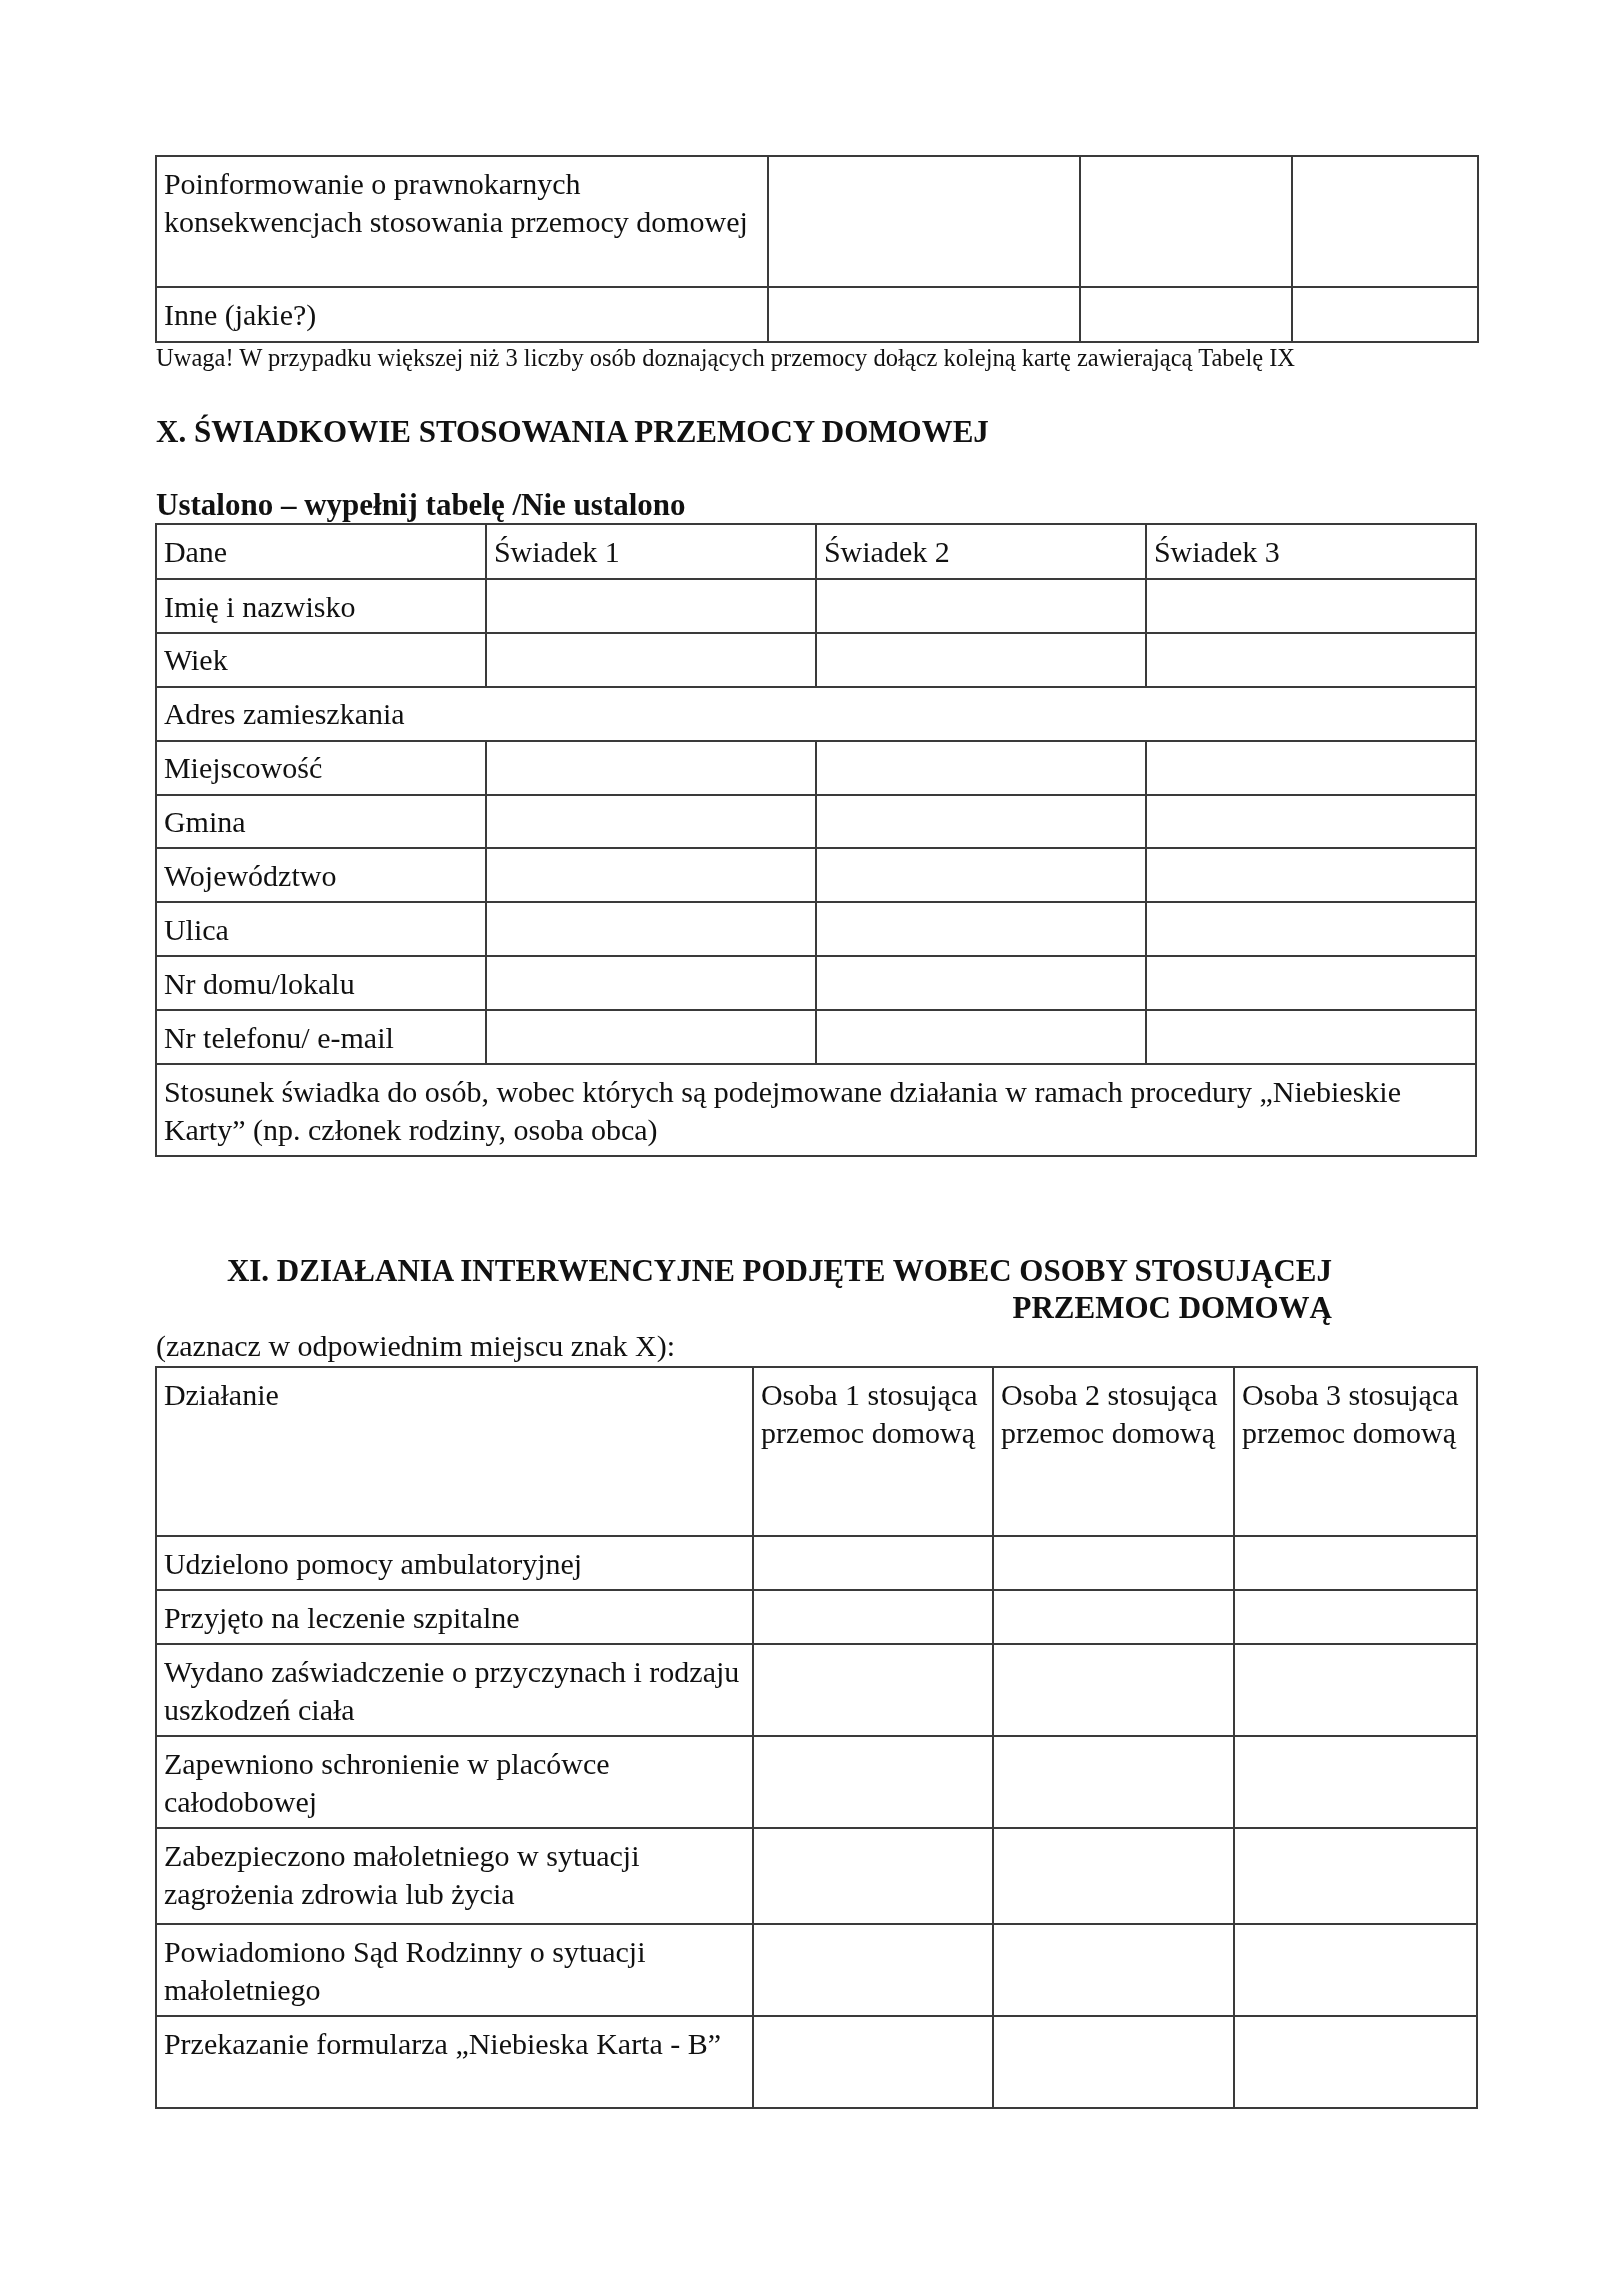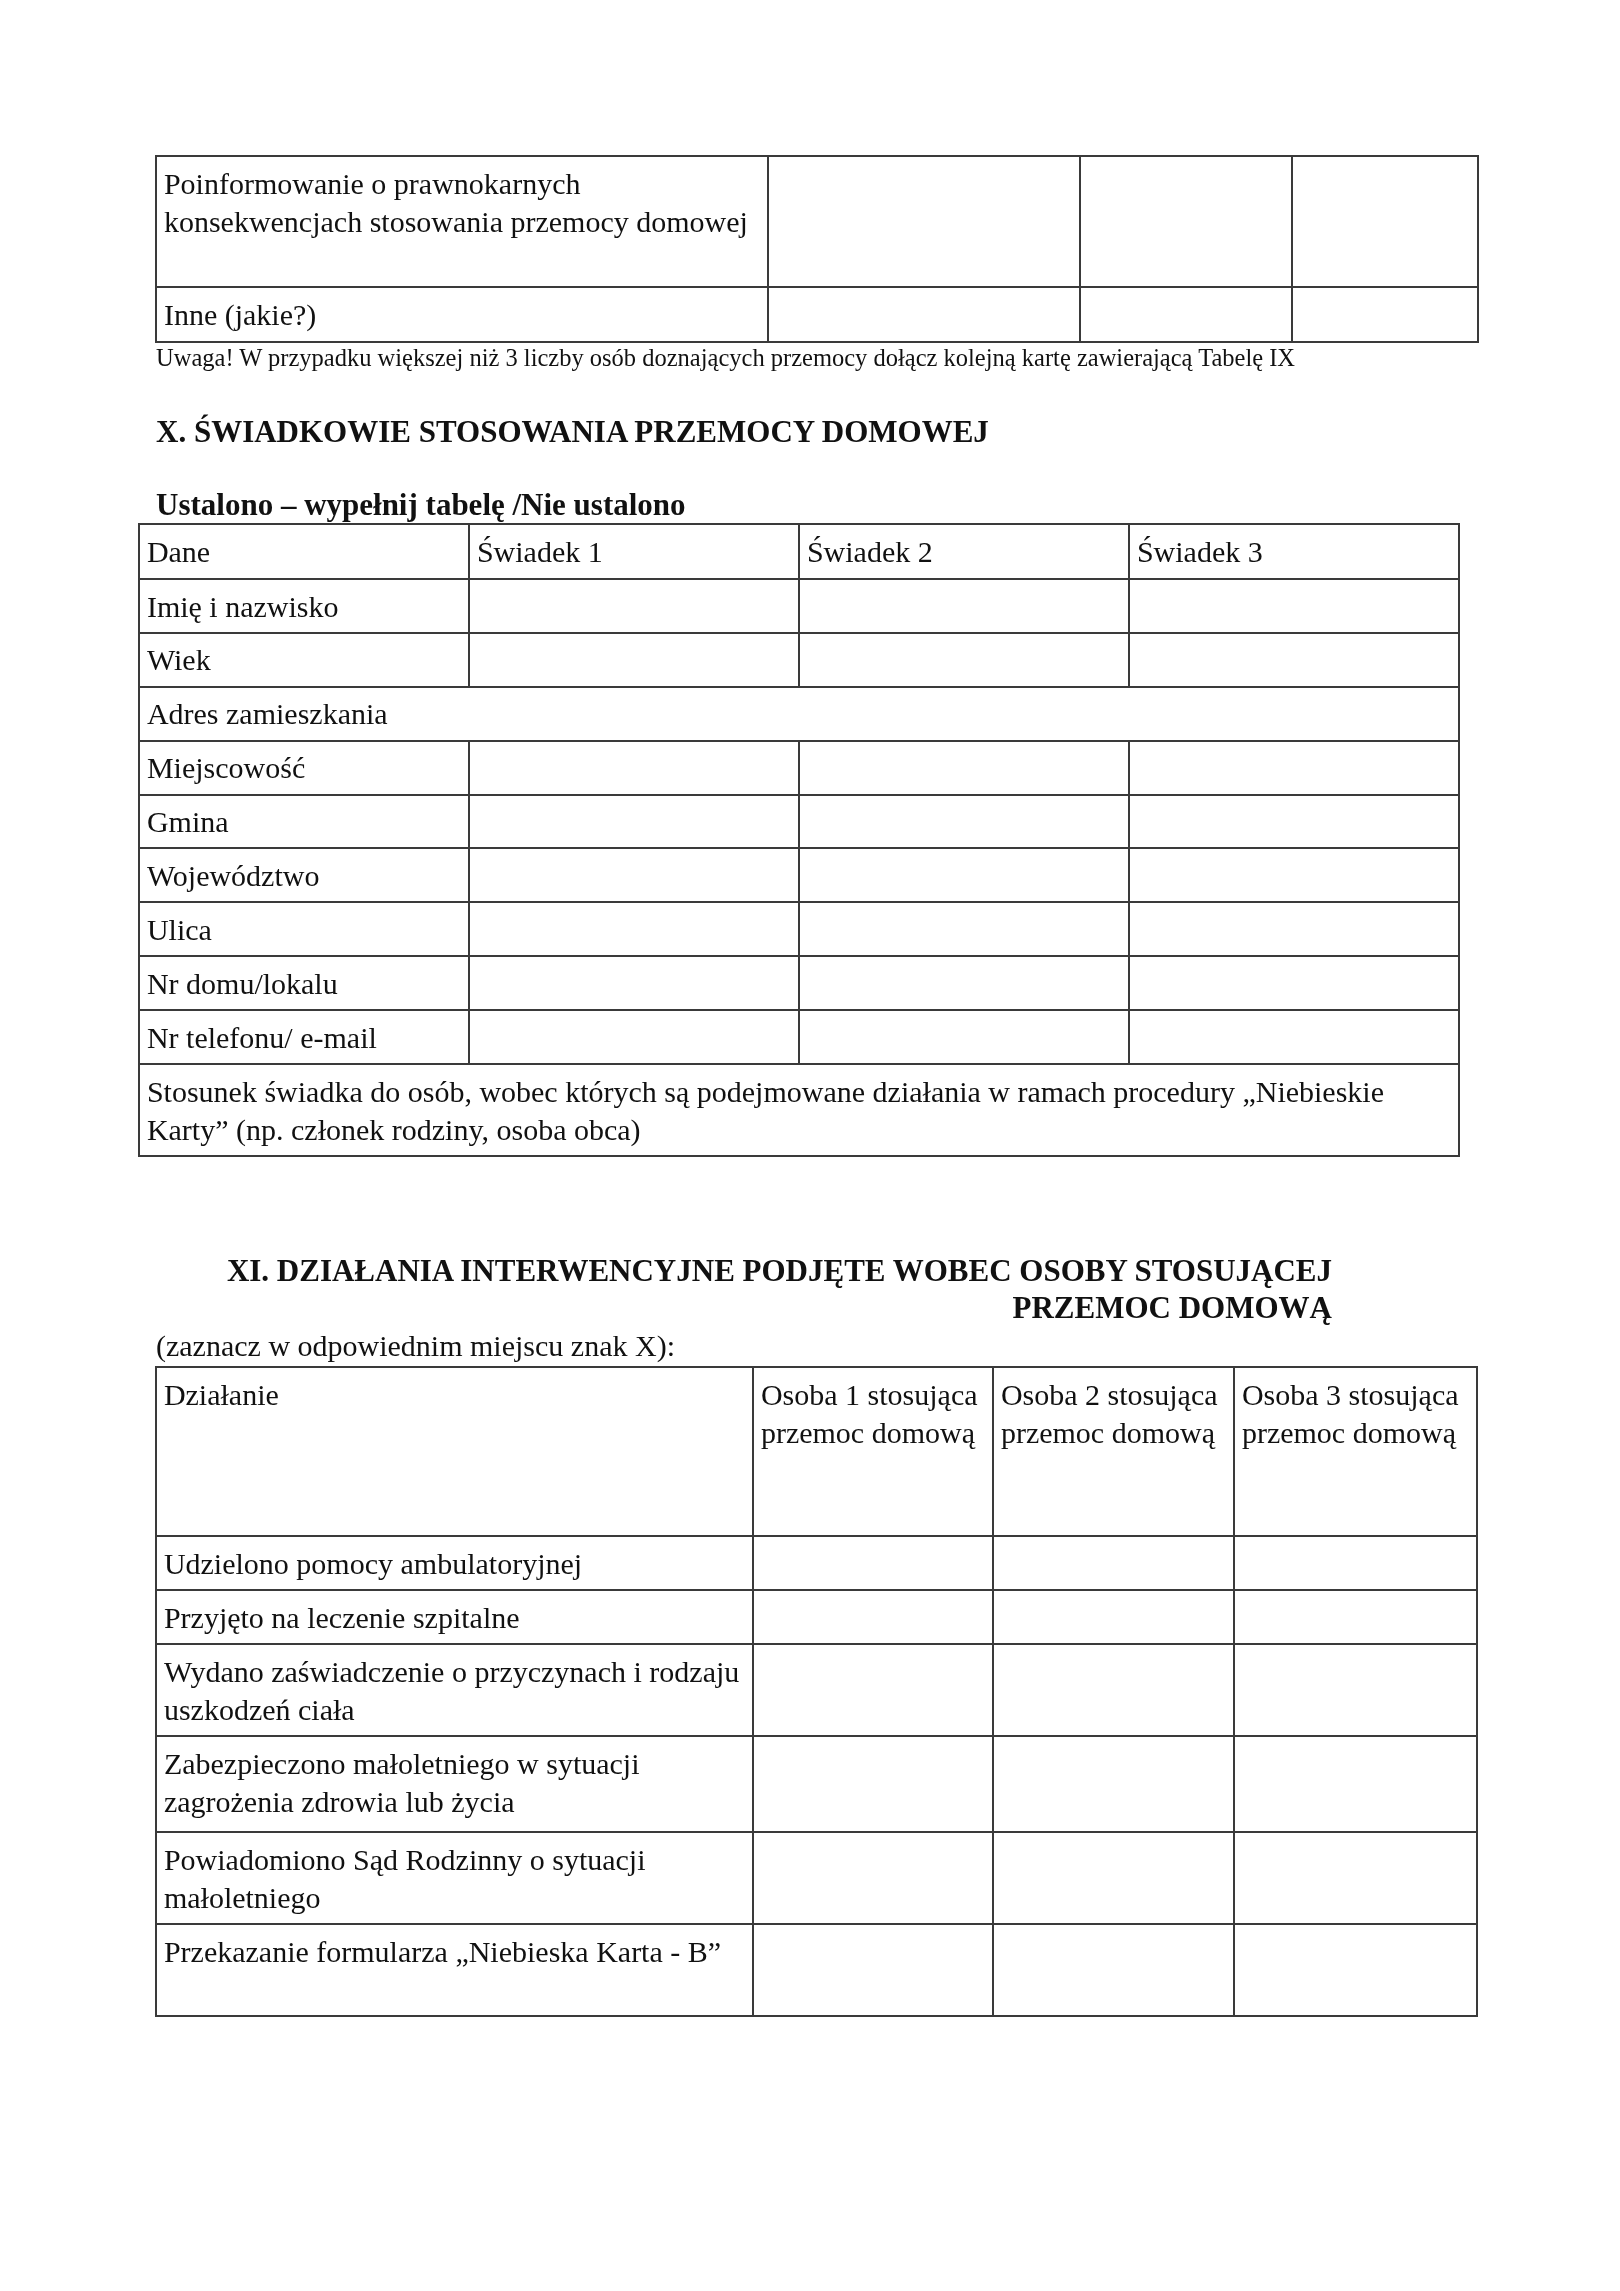--- a/index.html
+++ b/index.html
@@ -46,21 +46,21 @@
     <td class="empty"></td>
     <td class="empty"></td>
   </tr>
 </tbody>
   </table>
 <div class="abs note" style="left:156px; top:343px;">Uwaga! W przypadku większej niż 3 liczby osób doznających przemocy dołącz kolejną kartę zawierającą Tabelę IX</div>
 
 <div class="abs heading" style="left:156px; top:413px;">X. ŚWIADKOWIE STOSOWANIA PRZEMOCY DOMOWEJ</div>
 <div class="abs heading" style="left:156px; top:486px;">Ustalono – wypełnij tabelę /Nie ustalono</div>
 
-<table style="left:138px; top:523px; width:1321px;padding-left:8px;">
+<table style="left:155px; top:523px; width:1321px;padding-left:8px;">
   <colgroup>
       <col style="width:330px">
       <col style="width:330px">
       <col style="width:330px">
       <col style="width:330px">
     </colgroup>
   <tbody>
       <tr style="height:55px;">
     <td>Dane</td>
     <td>Świadek 1</td>
@@ -152,20 +152,26 @@
     <td class="empty"></td>
     <td class="empty"></td>
     <td class="empty"></td>
   </tr>
   <tr style="height:92px;">
     <td>Wydano zaświadczenie o przyczynach i rodzaju uszkodzeń ciała</td>
     <td class="empty"></td>
     <td class="empty"></td>
     <td class="empty"></td>
   </tr>
+  <tr style="height:92px;">
+    <td>Zapewniono schronienie w placówce całodobowej</td>
+    <td class="empty"></td>
+    <td class="empty"></td>
+    <td class="empty"></td>
+  </tr>
   <tr style="height:96px;margin-left:20px;">
     <td>Zabezpieczono małoletniego w sytuacji zagrożenia zdrowia lub życia</td>
     <td class="empty"></td>
     <td class="empty"></td>
     <td class="empty"></td>
   </tr>
   <tr style="height:92px;">
     <td>Powiadomiono Sąd Rodzinny o sytuacji małoletniego</td>
     <td class="empty"></td>
     <td class="empty"></td>

